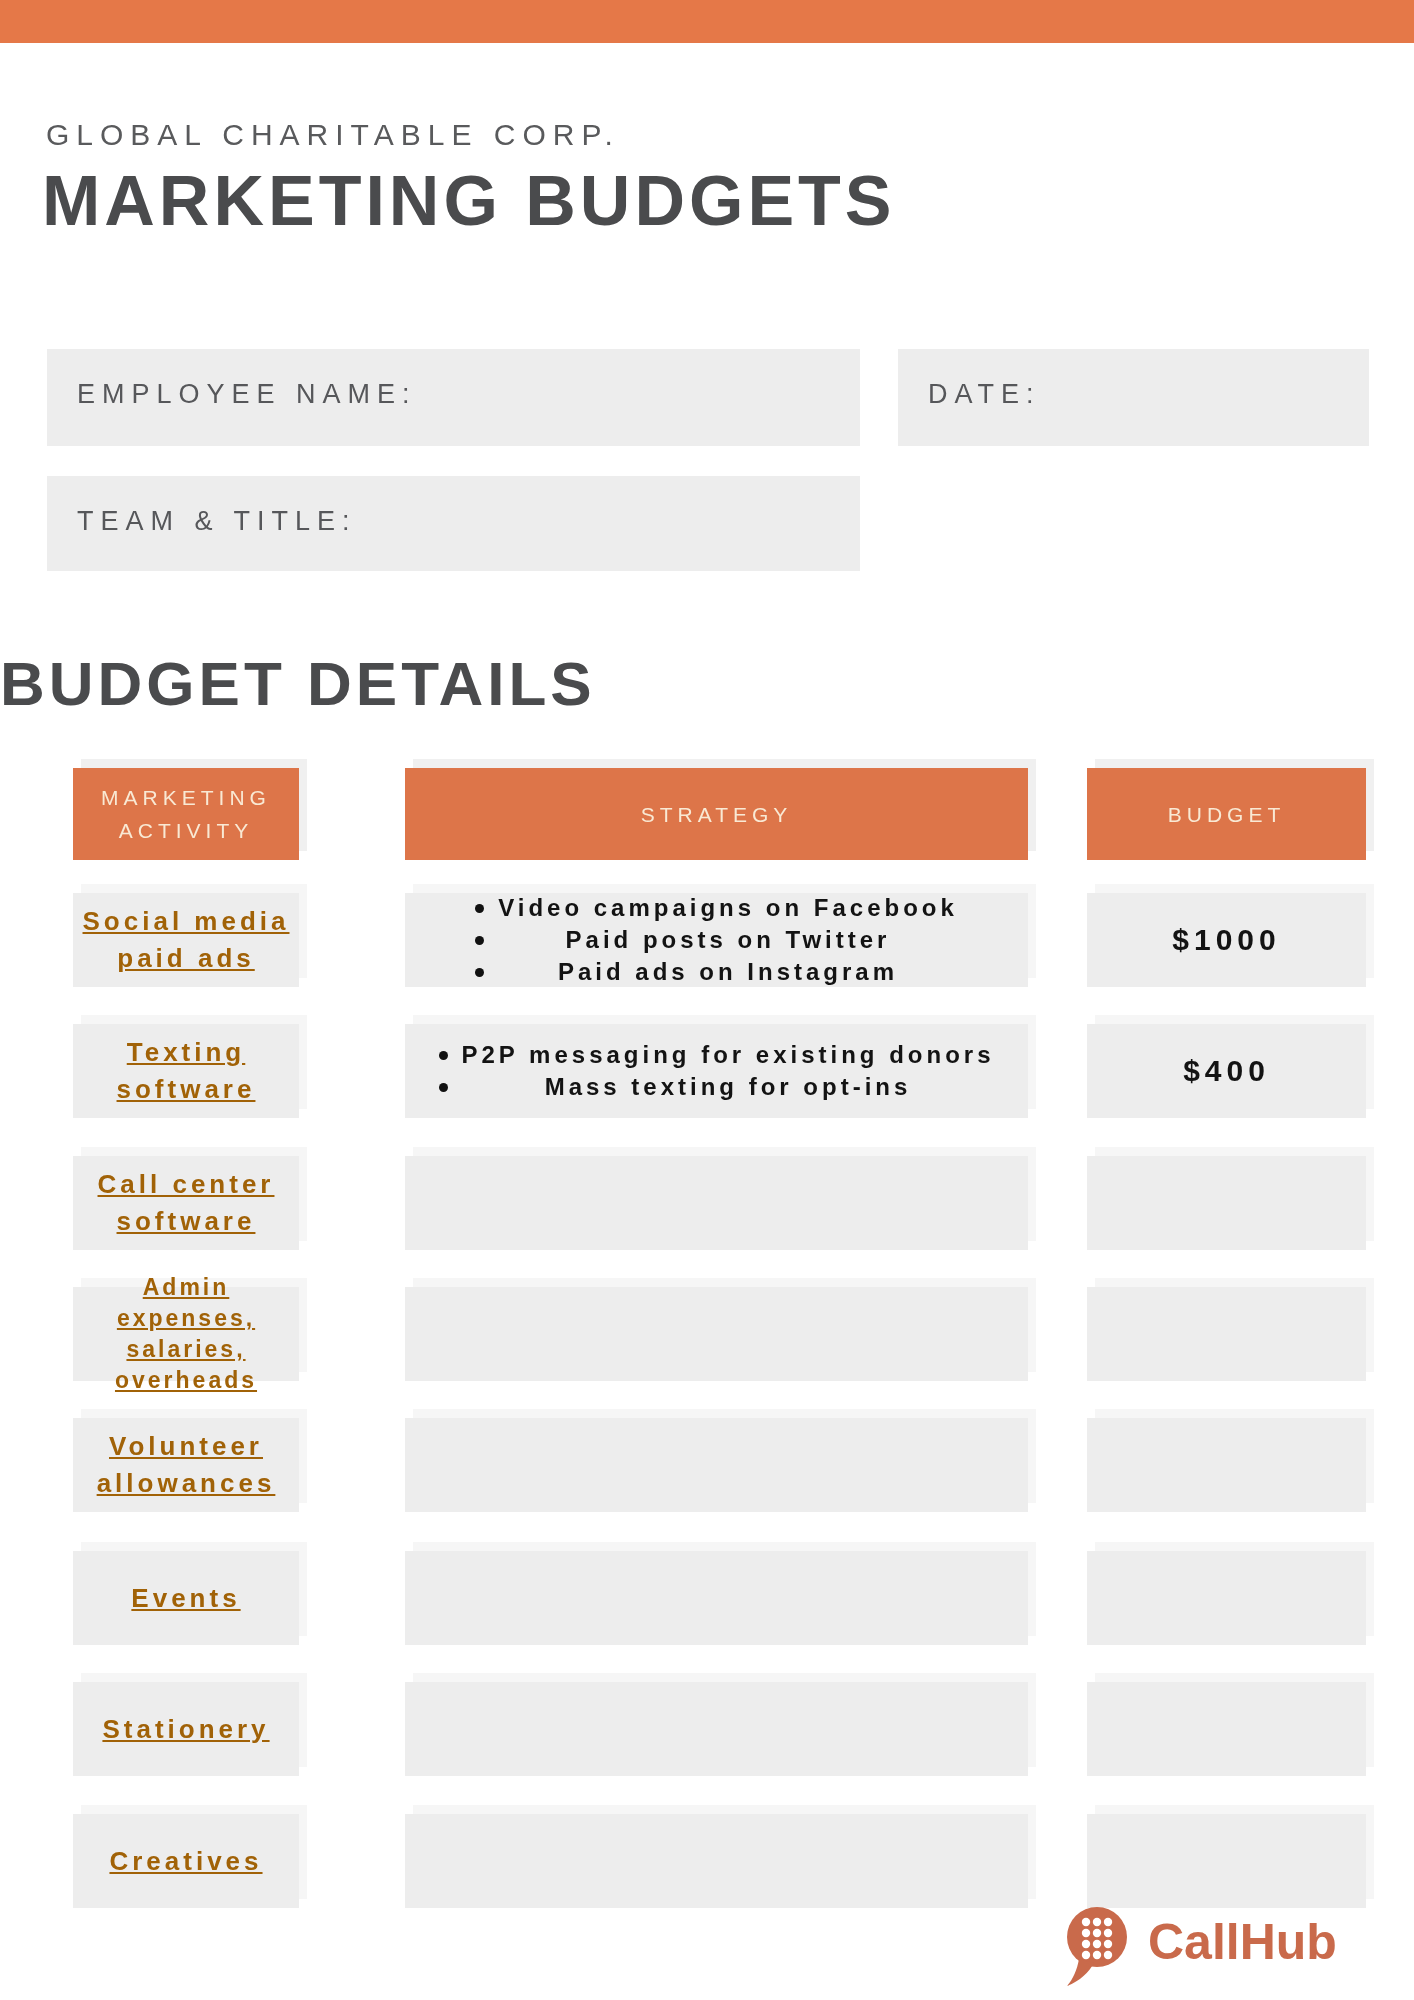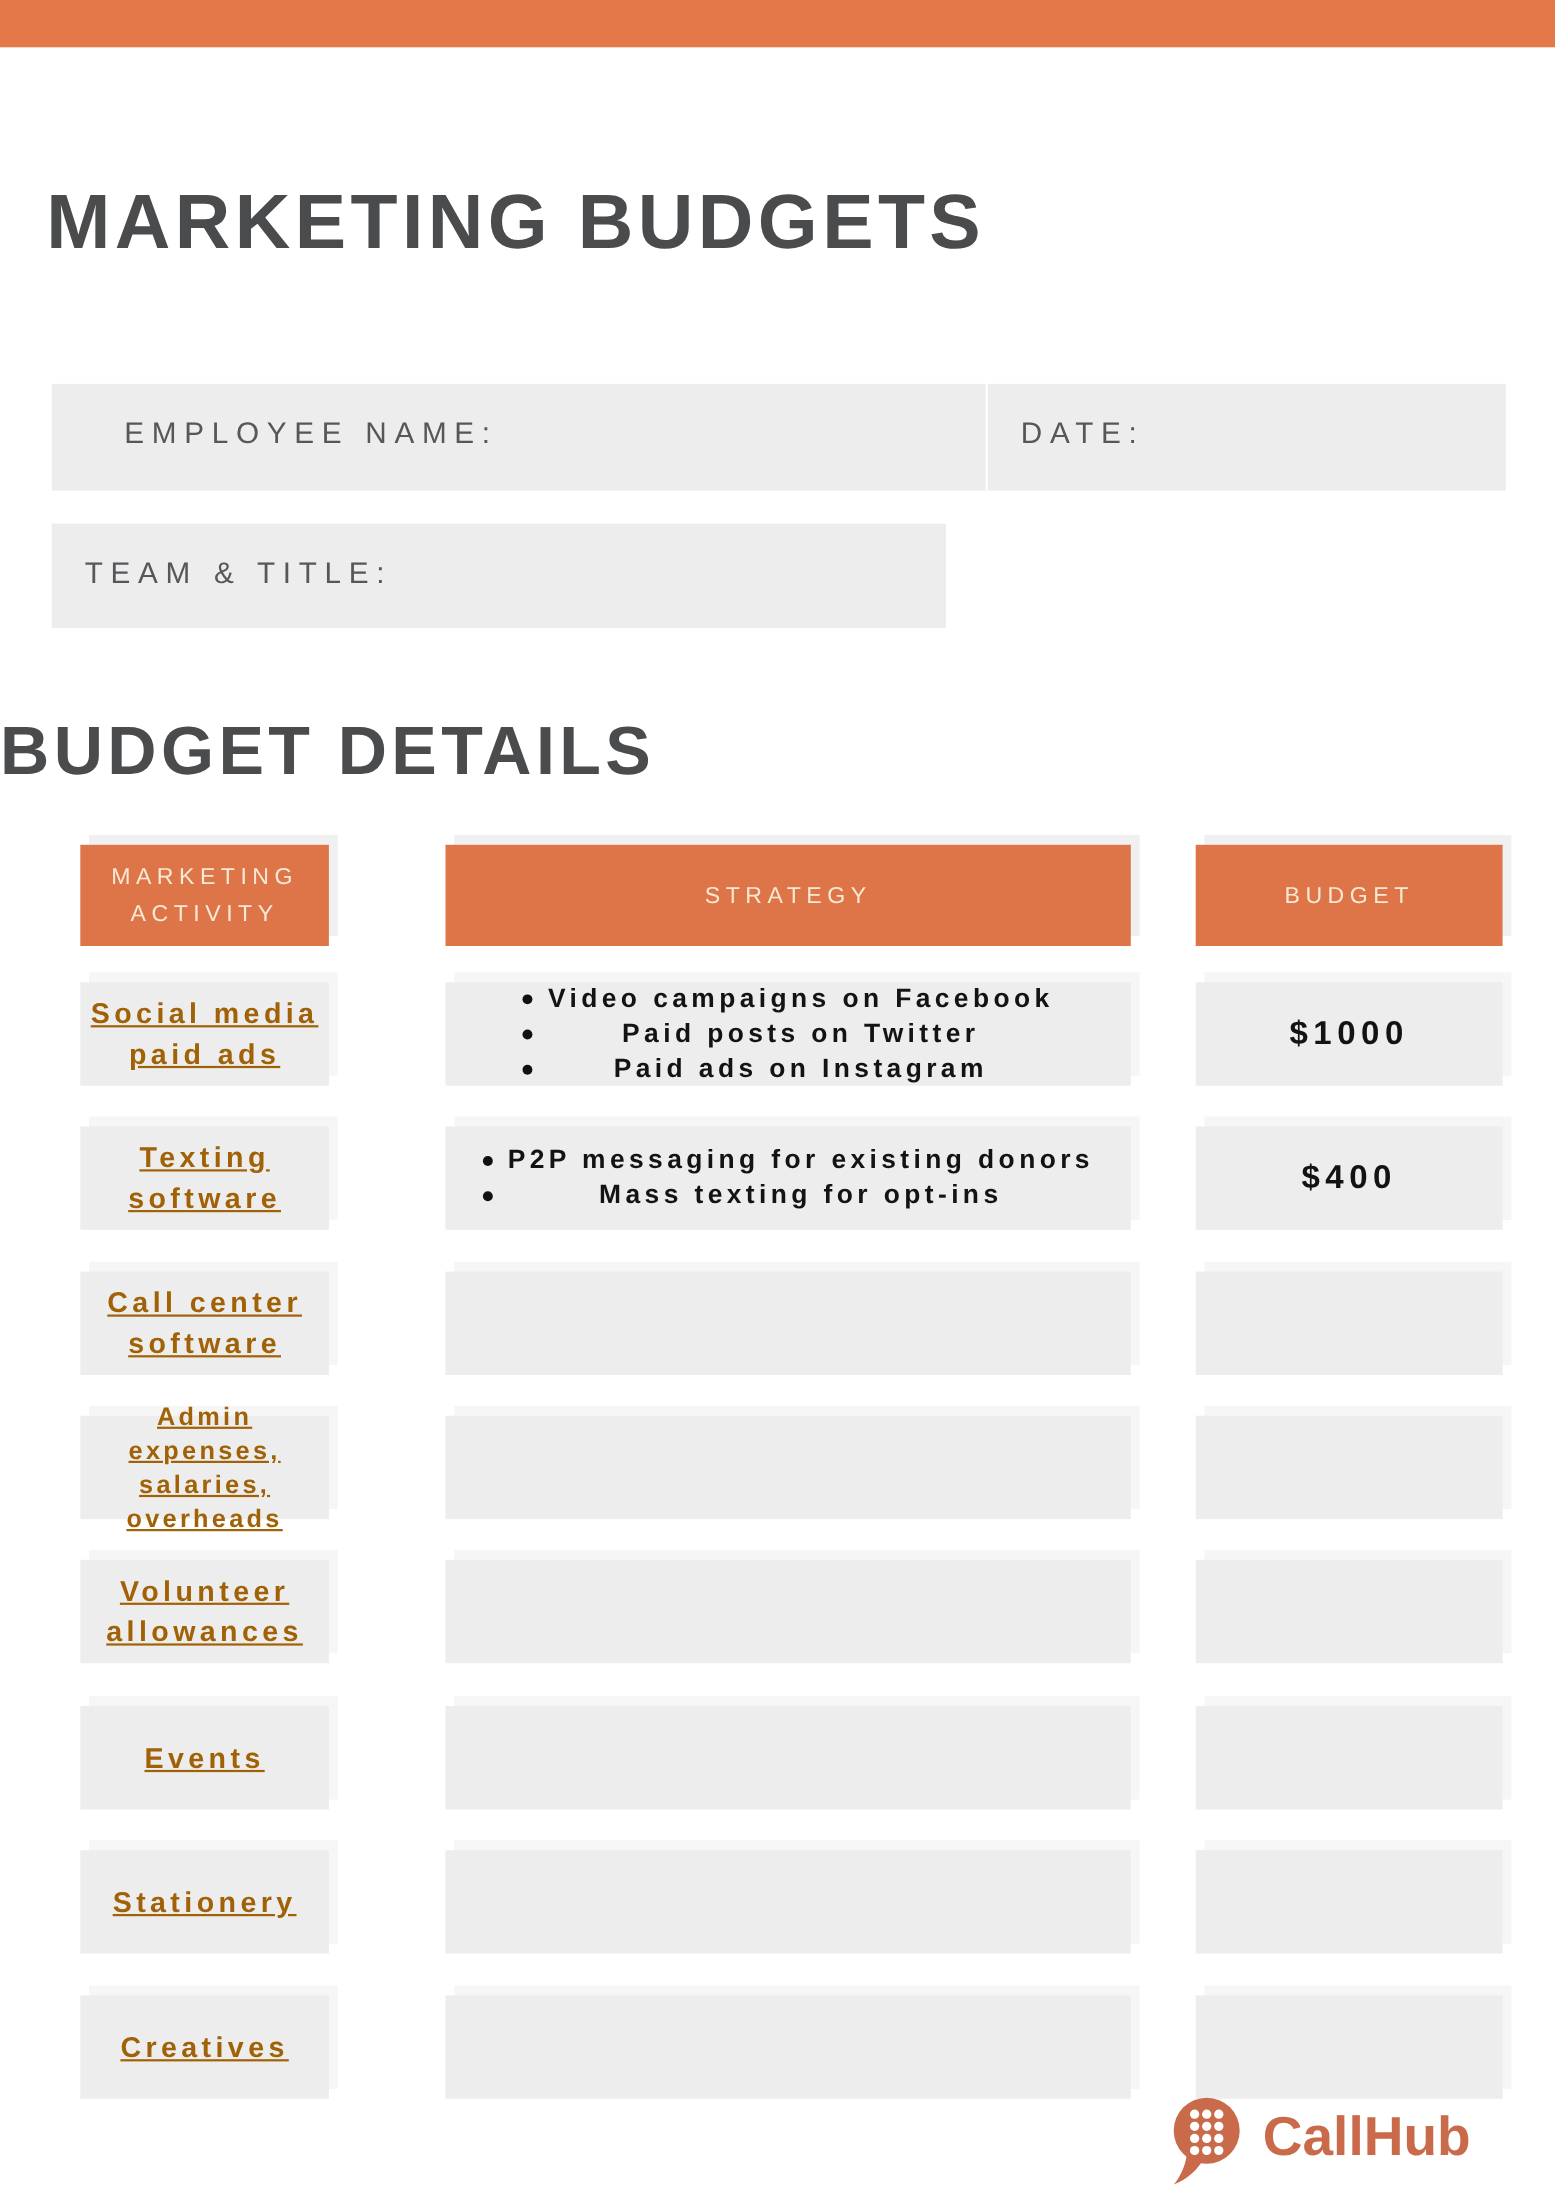--- a/index.html
+++ b/index.html
@@ -5,21 +5,21 @@
   html,body{margin:0;padding:0;background:#ffffff;}
   .page{position:relative;width:1414px;height:2000px;background:#ffffff;overflow:hidden;
         font-family:"Liberation Sans","DejaVu Sans",sans-serif;}
   .topbar{position:absolute;left:0;top:0;width:1414px;height:43px;background:#E57848;}
   .company{position:absolute;left:46px;top:118px;font-size:30px;letter-spacing:7px;
            color:#595A5C;font-weight:400;}
   .doc-title{position:absolute;left:42px;top:166px;margin:0;font-size:70px;line-height:1;
              font-weight:800;letter-spacing:4px;color:#4A4B4D;}
   .field{position:absolute;background:#EDEDED;}
   .field .flabel{display:block;margin:30px 0 0 30px;font-size:27px;letter-spacing:7px;color:#56575A;}
-  .f-employee{left:47px;top:349px;width:813px;height:97px;padding-left:36px;}
+  .f-employee{left:47px;top:349px;width:813px;height:97px;}
   .f-date{left:898px;top:349px;width:471px;height:97px;}
   .f-team{left:47px;top:476px;width:813px;height:95px;}
   .section-heading{position:absolute;left:0;top:653px;width:1414px;margin:0;text-align:left;
                    font-size:62px;line-height:1;font-weight:800;letter-spacing:4px;color:#4A4B4D;}
   .row{position:absolute;left:0;width:1414px;height:0;}
   .cell{position:absolute;top:0;height:94px;background:#EDEDED;display:flex;align-items:center;
         justify-content:center;box-shadow:8px -9px 0 0 #F6F6F6;box-sizing:border-box;}
   .c1{left:73px;width:226px;}
   .c2{left:405px;width:623px;}
   .c3{left:1087px;width:279px;}
@@ -39,20 +39,21 @@
   .logo{position:absolute;left:1066px;top:1906px;display:flex;align-items:flex-start;}
   .logo-text{font-size:50px;font-weight:700;color:#C96A4B;margin-left:20px;margin-top:11px;
              letter-spacing:0;line-height:1;}
 </style>
 </head>
 <body>
 
 <div class="page">
   <div class="topbar"></div>
 
+  <div class="company">GLOBAL CHARITABLE CORP.</div>
   <h1 class="doc-title">MARKETING BUDGETS</h1>
 
   <div class="field f-employee">
     <span class="flabel">EMPLOYEE NAME:</span>
   </div>
   <div class="field f-date">
     <span class="flabel">DATE:</span>
   </div>
   <div class="field f-team">
     <span class="flabel">TEAM &amp; TITLE:</span>

